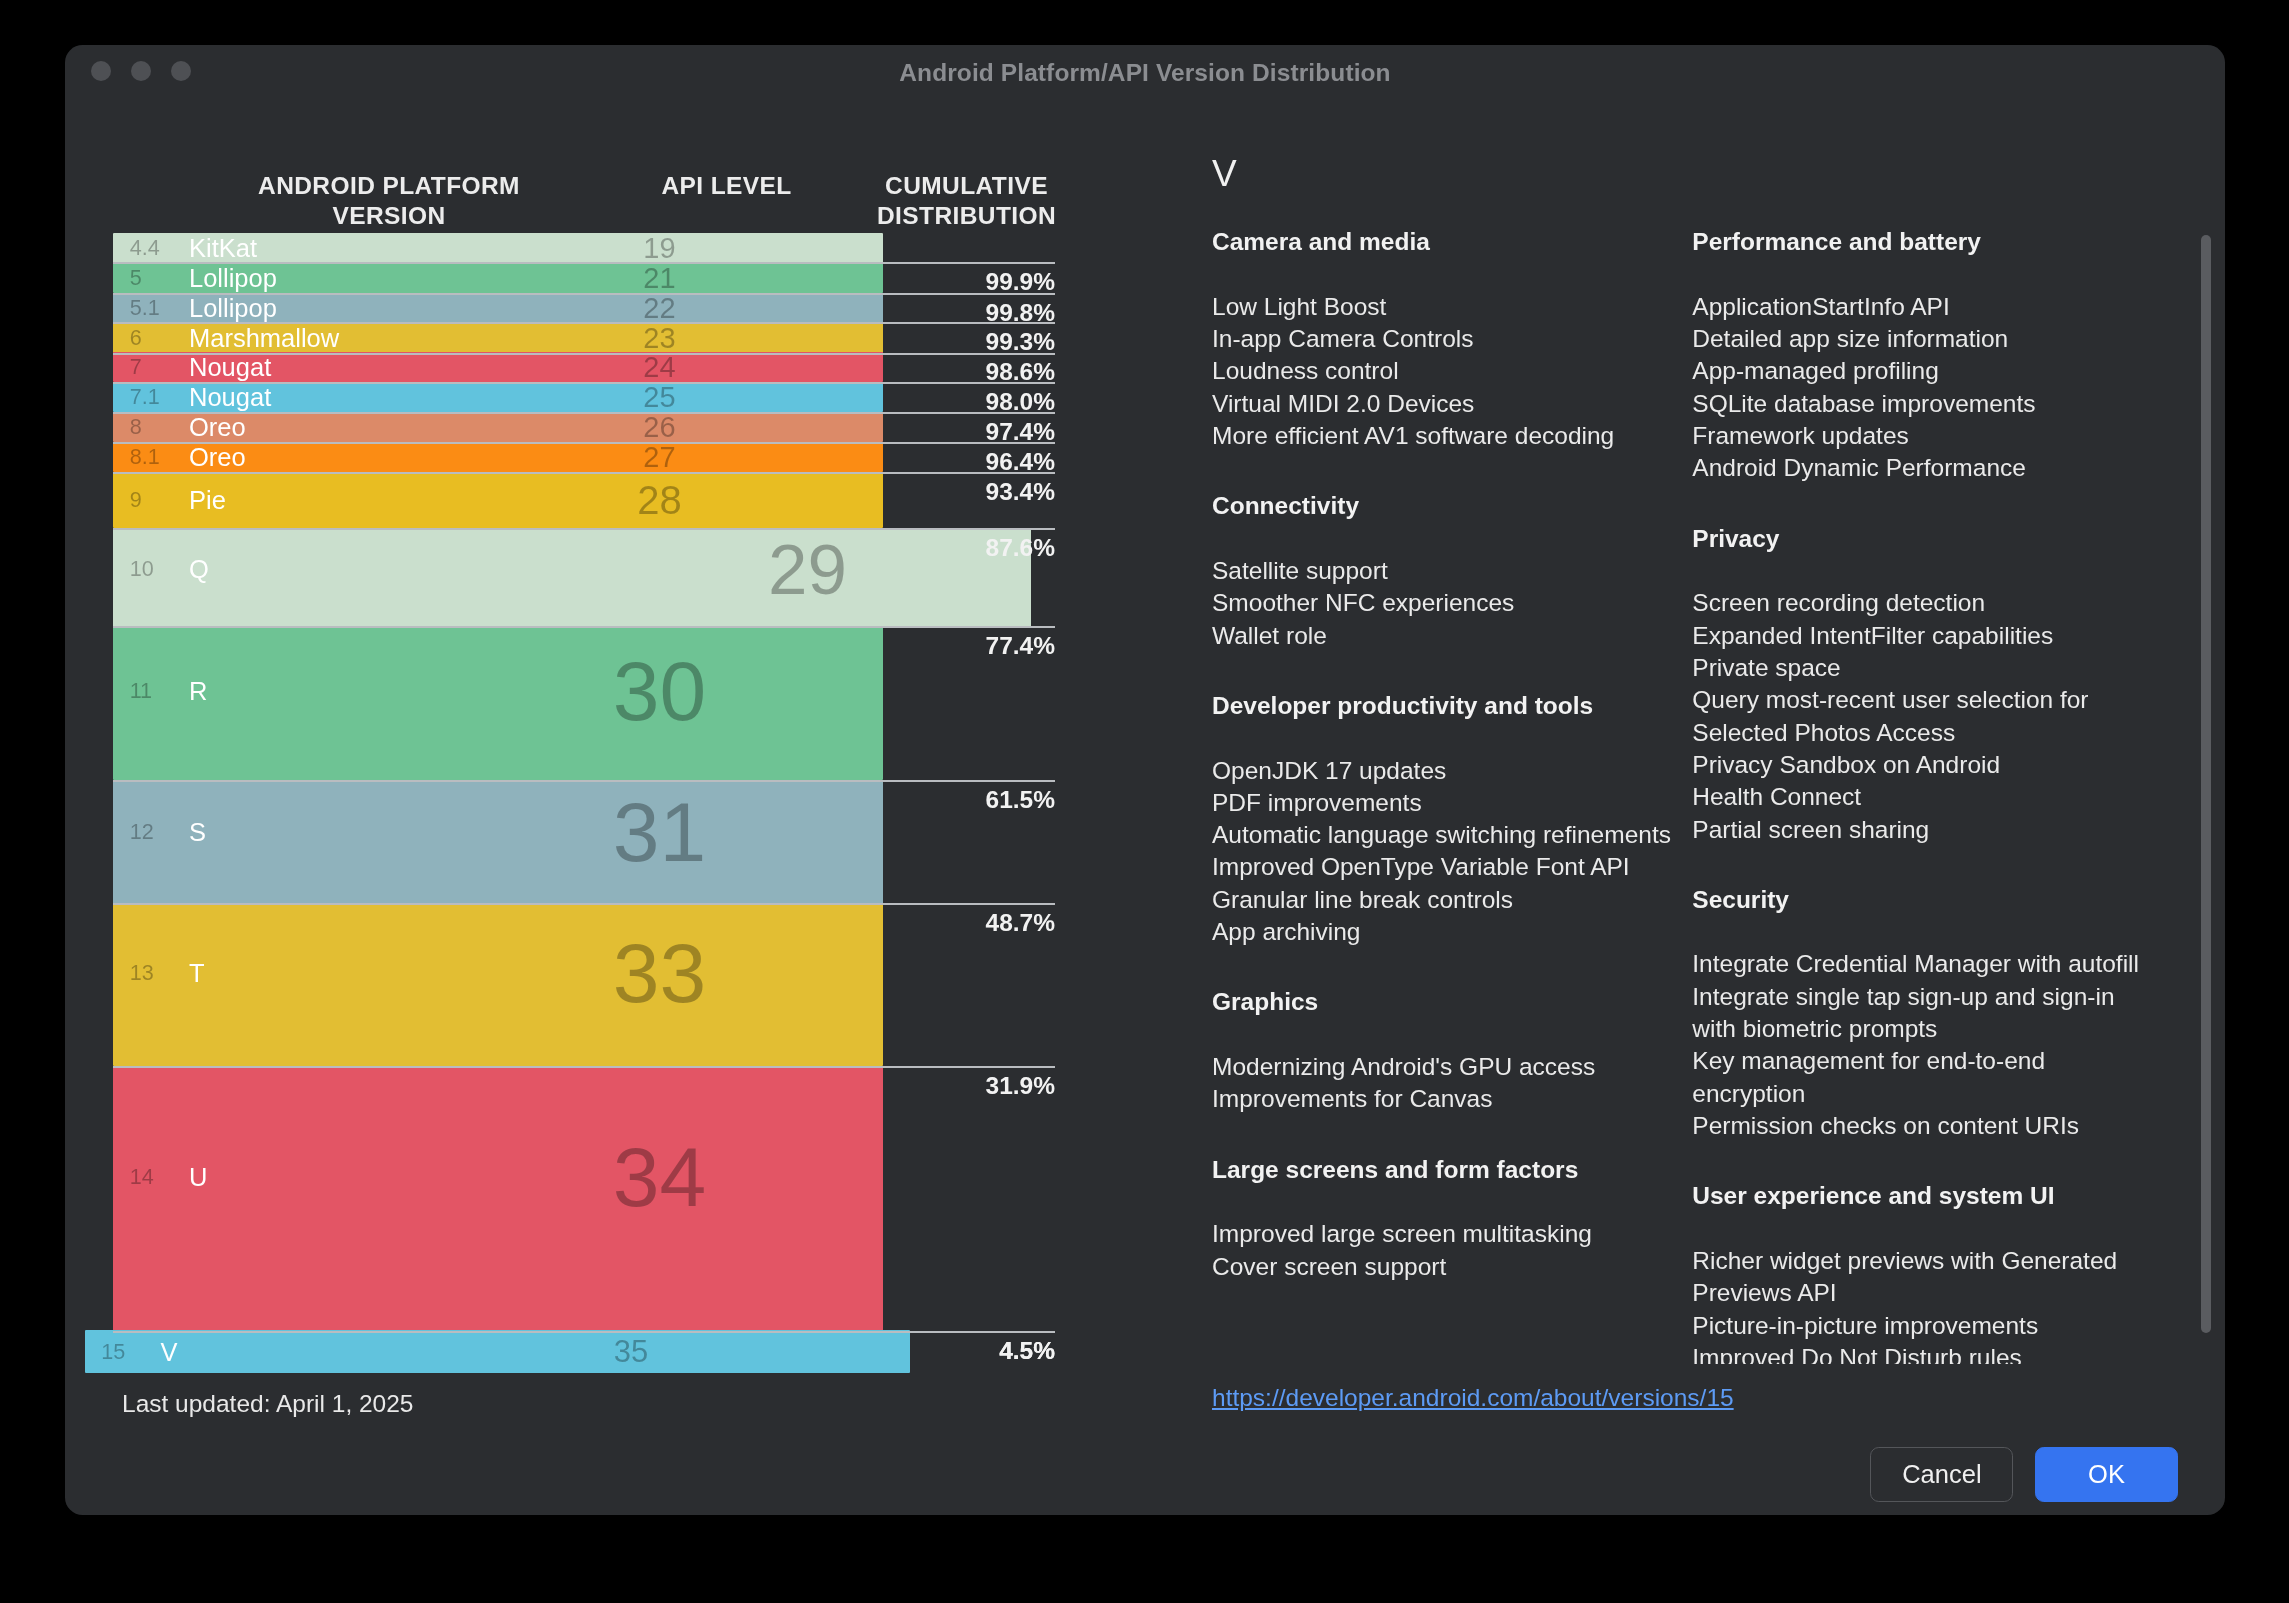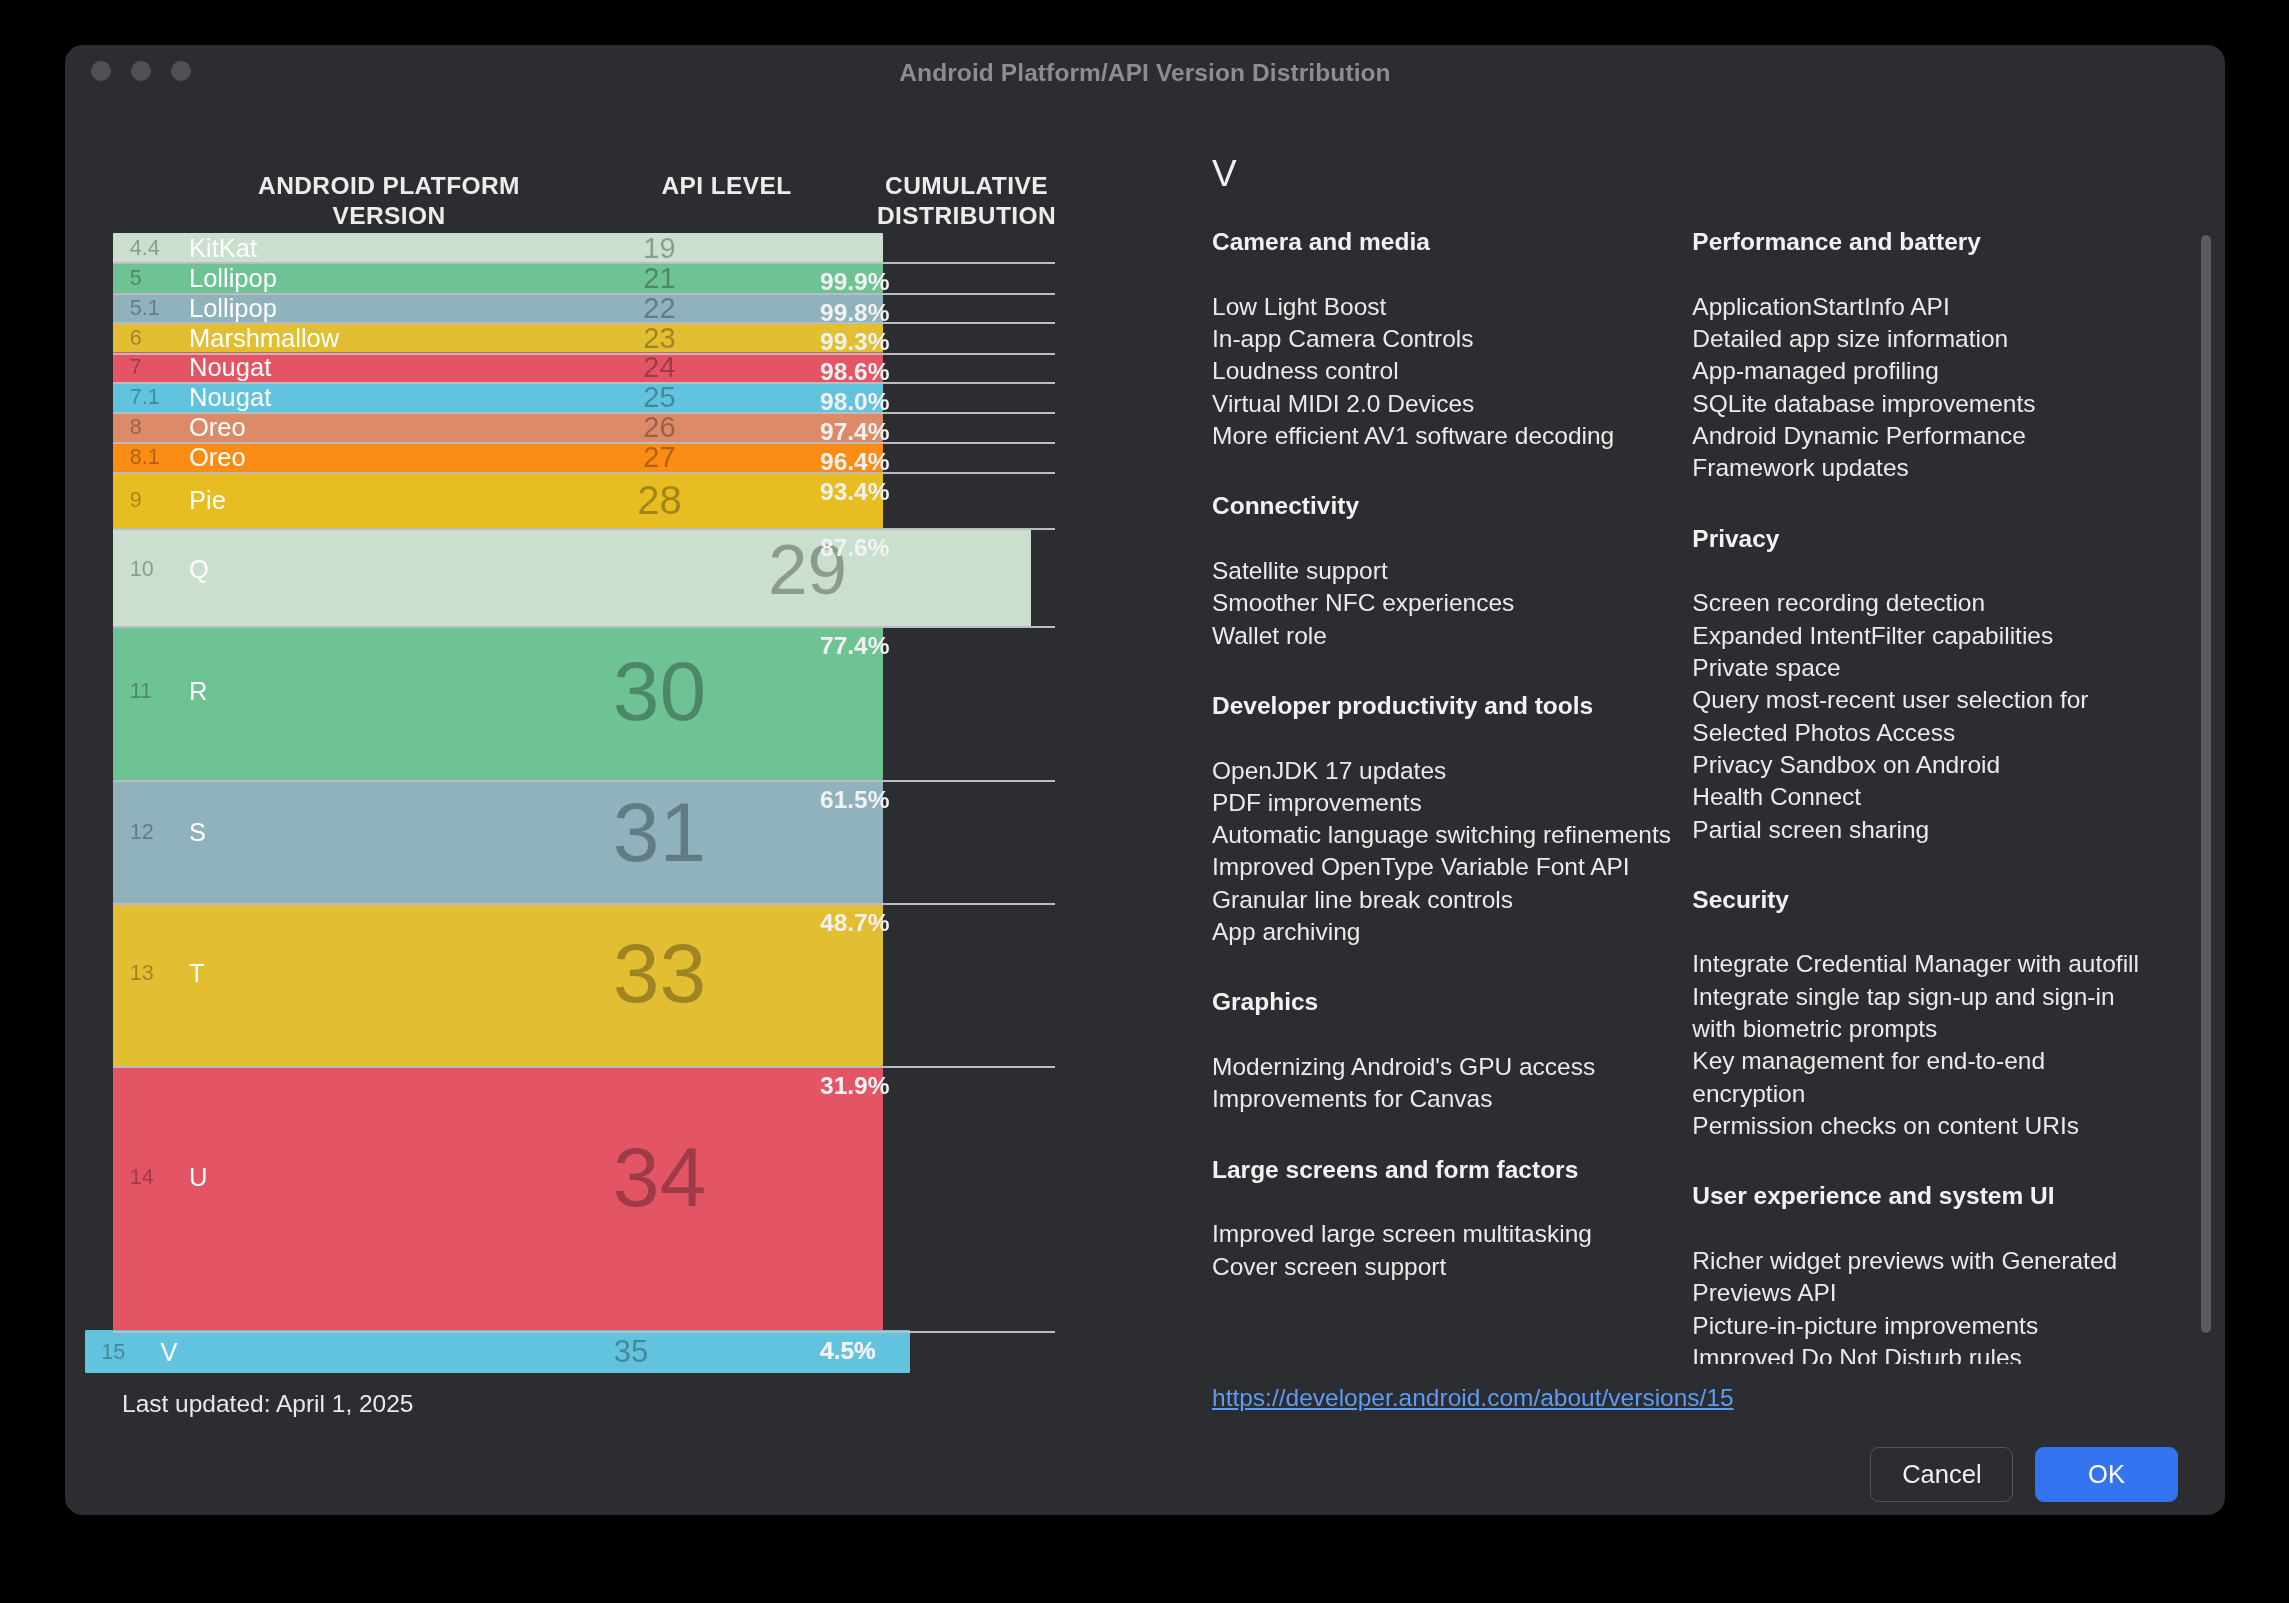--- a/index.html
+++ b/index.html
@@ -131,21 +131,21 @@
     position: absolute;
     height: 2px;
     background: #b9bcc0;
     left: 48px;
   }
   .pct {
     position: absolute;
     color: #f2f2f2;
     font-size: 24.5px;
     font-weight: bold;
-    text-align: left;
+    text-align: right;
     width: 235px;
   }
 
   #last-updated {
     position: absolute;
     left: 57px;
     top: 1290px;
     color: #e8e8e8;
     font-size: 24.5px;
   }
@@ -441,22 +441,22 @@
                 <div class="sec-item">Cover screen support</div>
               </div>
             </div>
           <div class="notes-col" id="notes-right">
               <div class="sec-block">
                 <div class="sec-head">Performance and battery</div>
                 <div class="sec-item">ApplicationStartInfo API</div>
                 <div class="sec-item">Detailed app size information</div>
                 <div class="sec-item">App-managed profiling</div>
                 <div class="sec-item">SQLite database improvements</div>
+                <div class="sec-item">Framework updates</div>
                 <div class="sec-item">Android Dynamic Performance</div>
-                <div class="sec-item">Framework updates</div>
               </div>
               <div class="sec-block">
                 <div class="sec-head spaced">Privacy</div>
                 <div class="sec-item">Screen recording detection</div>
                 <div class="sec-item">Expanded IntentFilter capabilities</div>
                 <div class="sec-item">Private space</div>
                 <div class="sec-item">Query most-recent user selection for Selected Photos Access</div>
                 <div class="sec-item">Privacy Sandbox on Android</div>
                 <div class="sec-item">Health Connect</div>
                 <div class="sec-item">Partial screen sharing</div>

